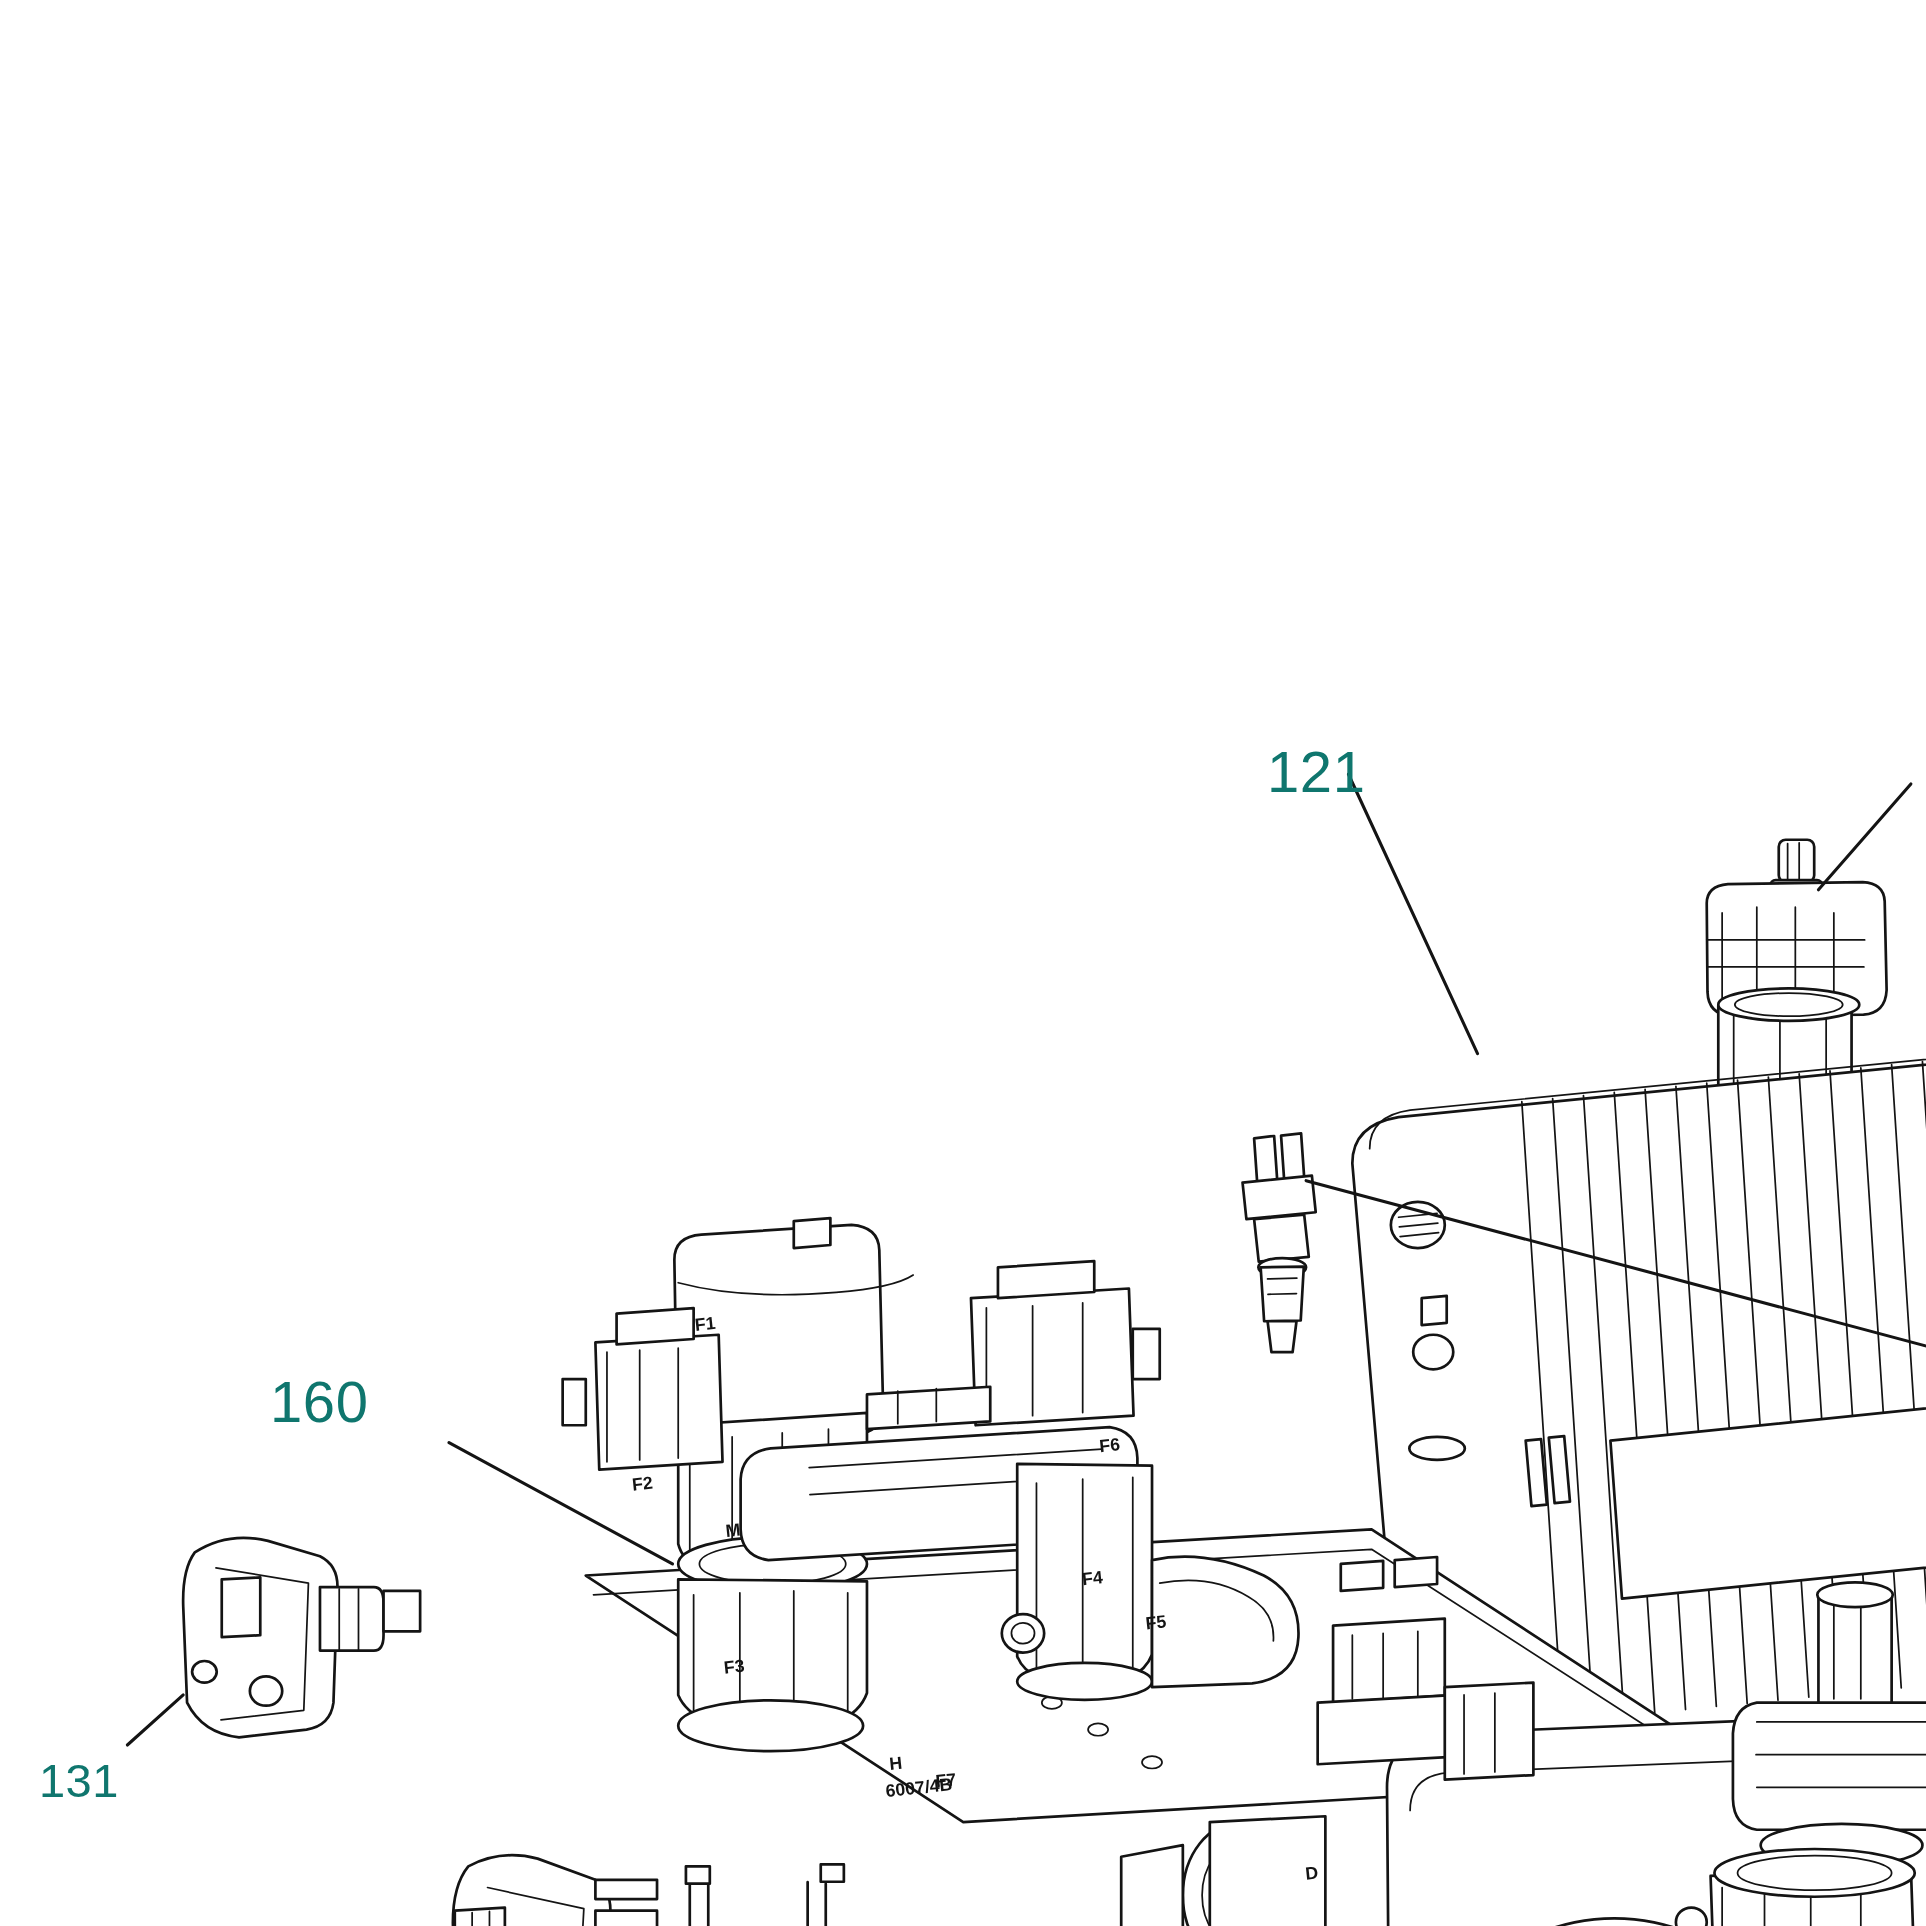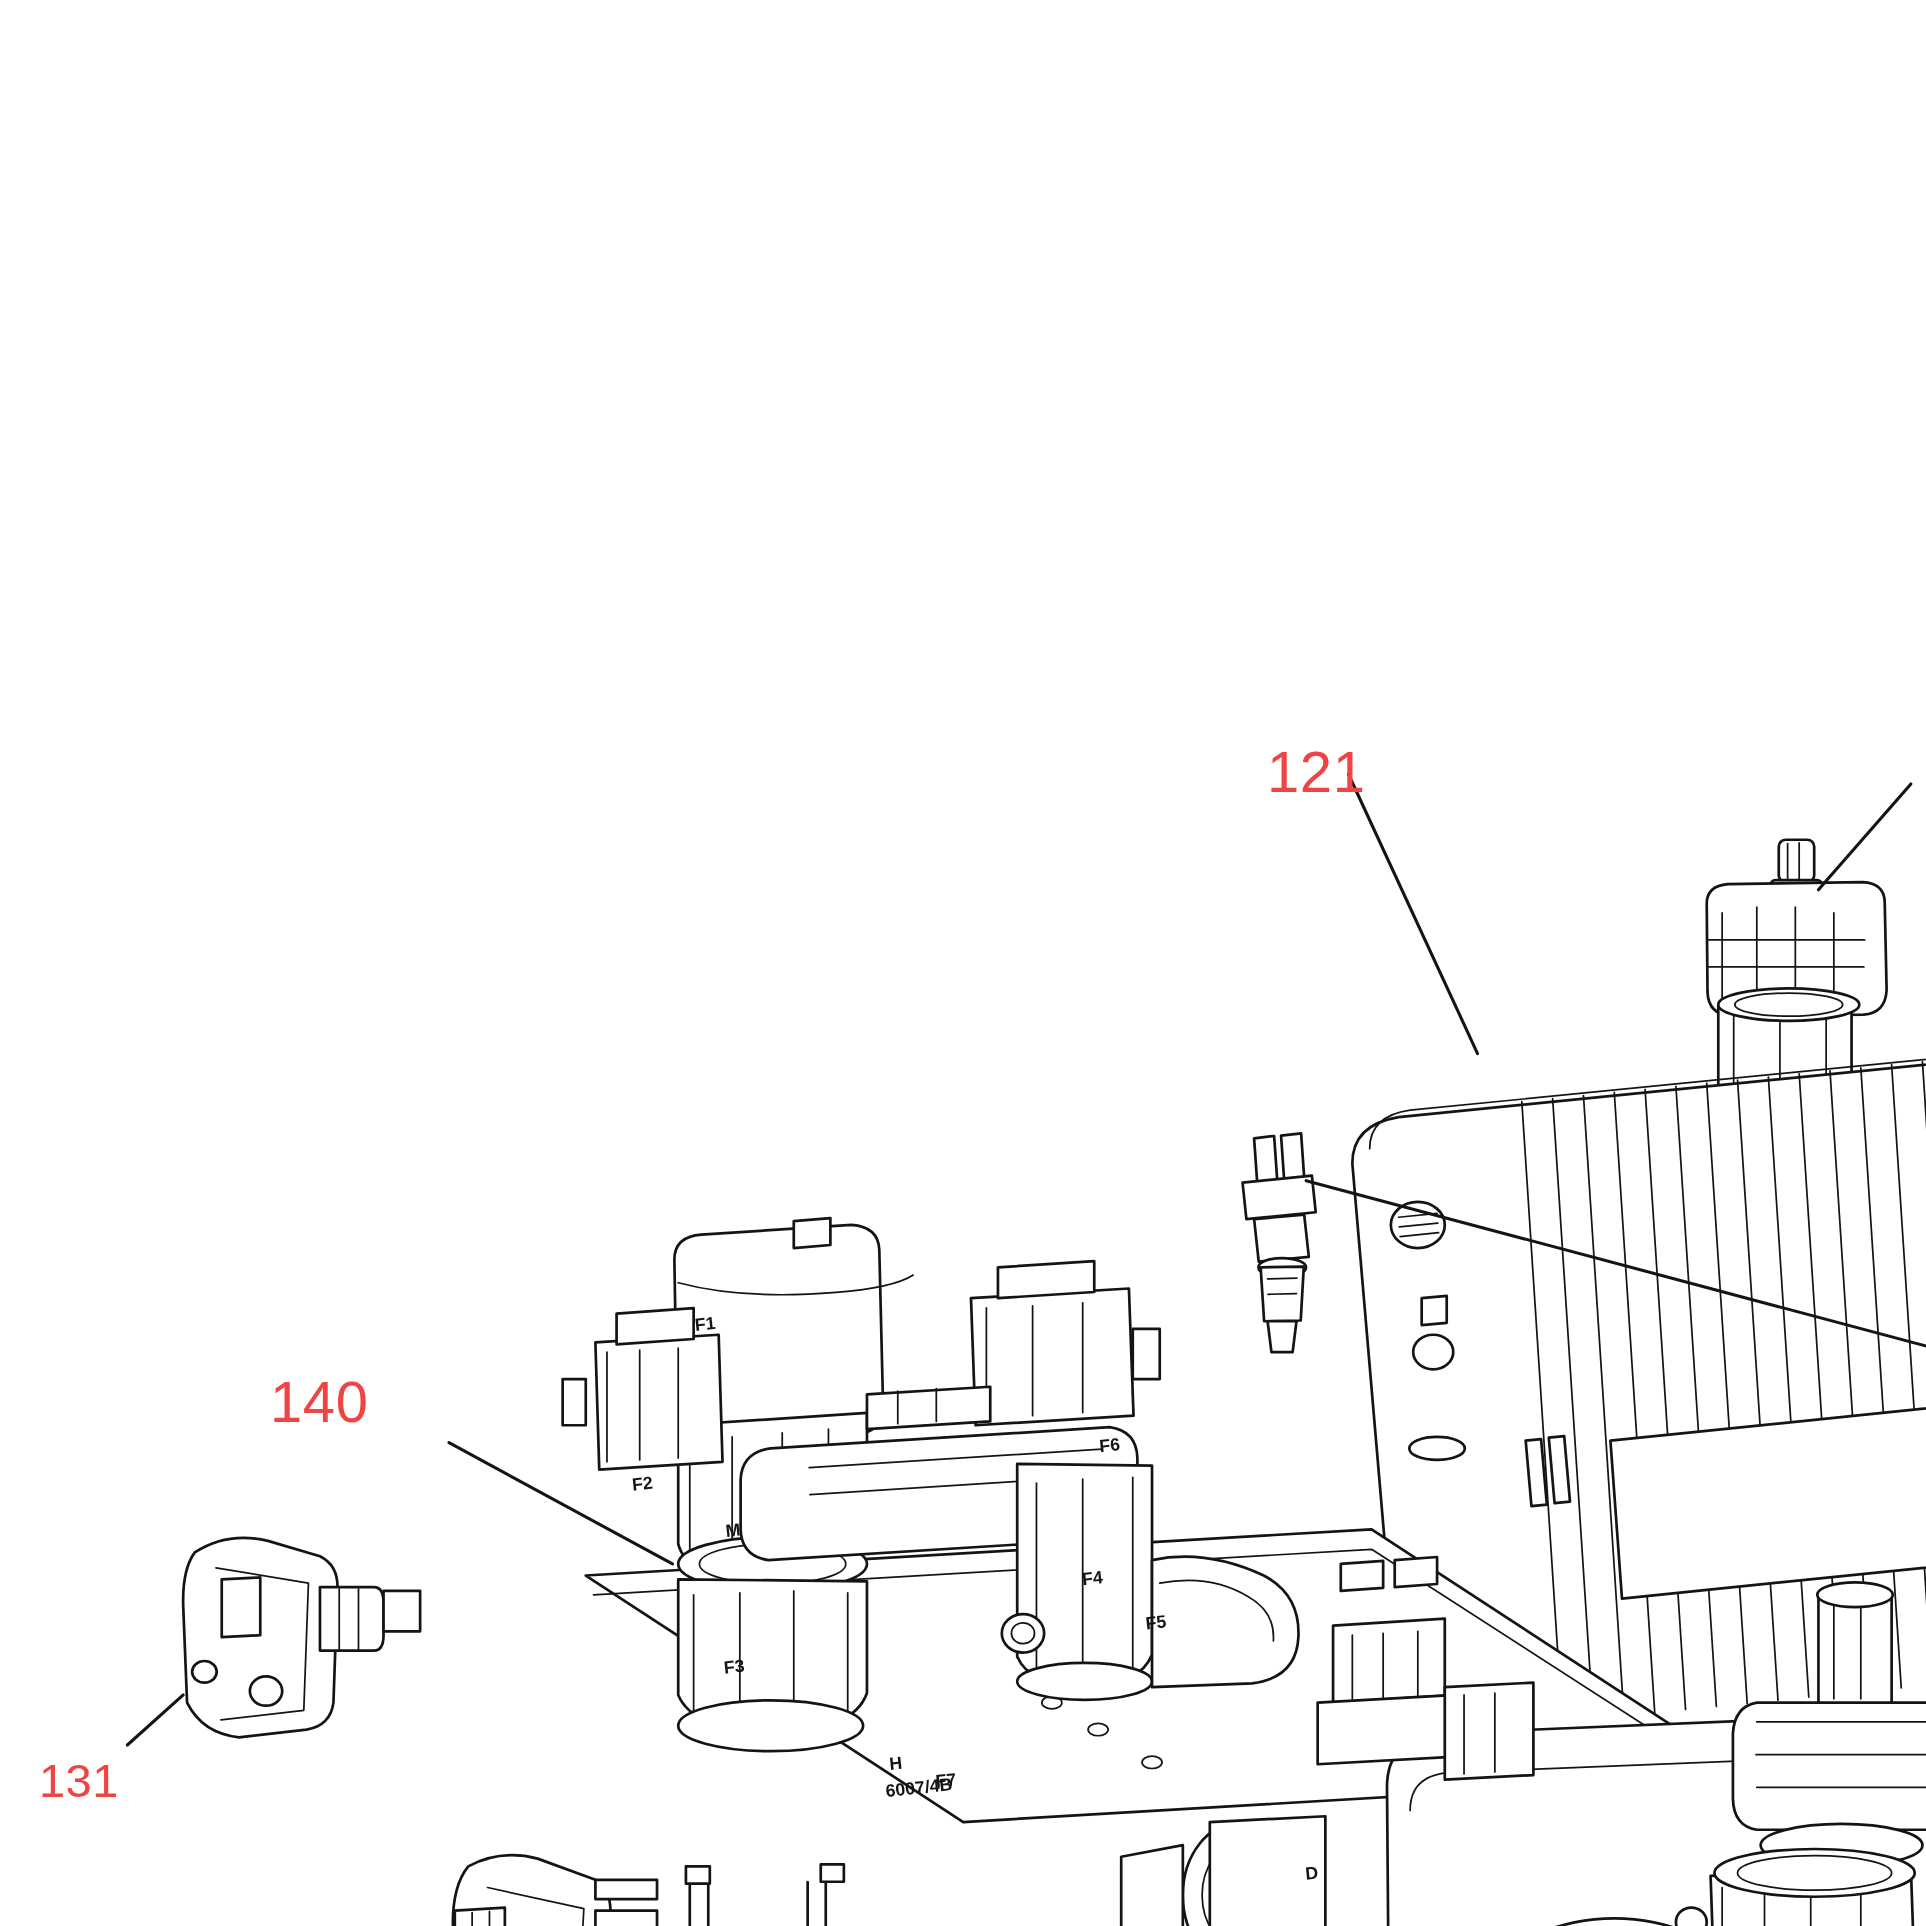--- a/index.html
+++ b/index.html
@@ -21,21 +21,21 @@
     position: absolute;
     left: 0;
     top: 0;
     width: 2769px;
     height: 3042px;
   }
   .callout {
     position: absolute;
     font-family: "Liberation Sans", sans-serif;
     font-weight: 400;
-    color: #ef4444;
+    color: #0f766e;
     letter-spacing: 0.01em;
     white-space: nowrap;
     line-height: 1;
   }
 </style>
 </head>
 <body>
 
 <div id="sheet">
 
@@ -360,17 +360,17 @@
       <path class="leader" d="M1500 5680 L2125 5575"></path>
       <path class="leader" d="M4290 6390 L4180 5855"></path>
       <path class="leader" d="M6230 7040 L6010 6290"></path>
       <path class="leader" d="M1200 7300 L1775 7060"></path>
     </g>
   </svg>
 
   <div class="callout" style="left:1267px; top:743px; font-size:58px;">121</div>
   <div class="callout" style="left:1922px; top:747px; font-size:58px;">110</div>
 
-  <div class="callout" style="left:270px;  top:1373px; font-size:58px;">140</div>
+  <div class="callout" style="left:270px;  top:1373px; font-size:58px;">160</div>
   <div class="callout" style="left:39px;  top:1757px; font-size:47px;">131</div>
 
 </div>
 
 
 </body></html>

